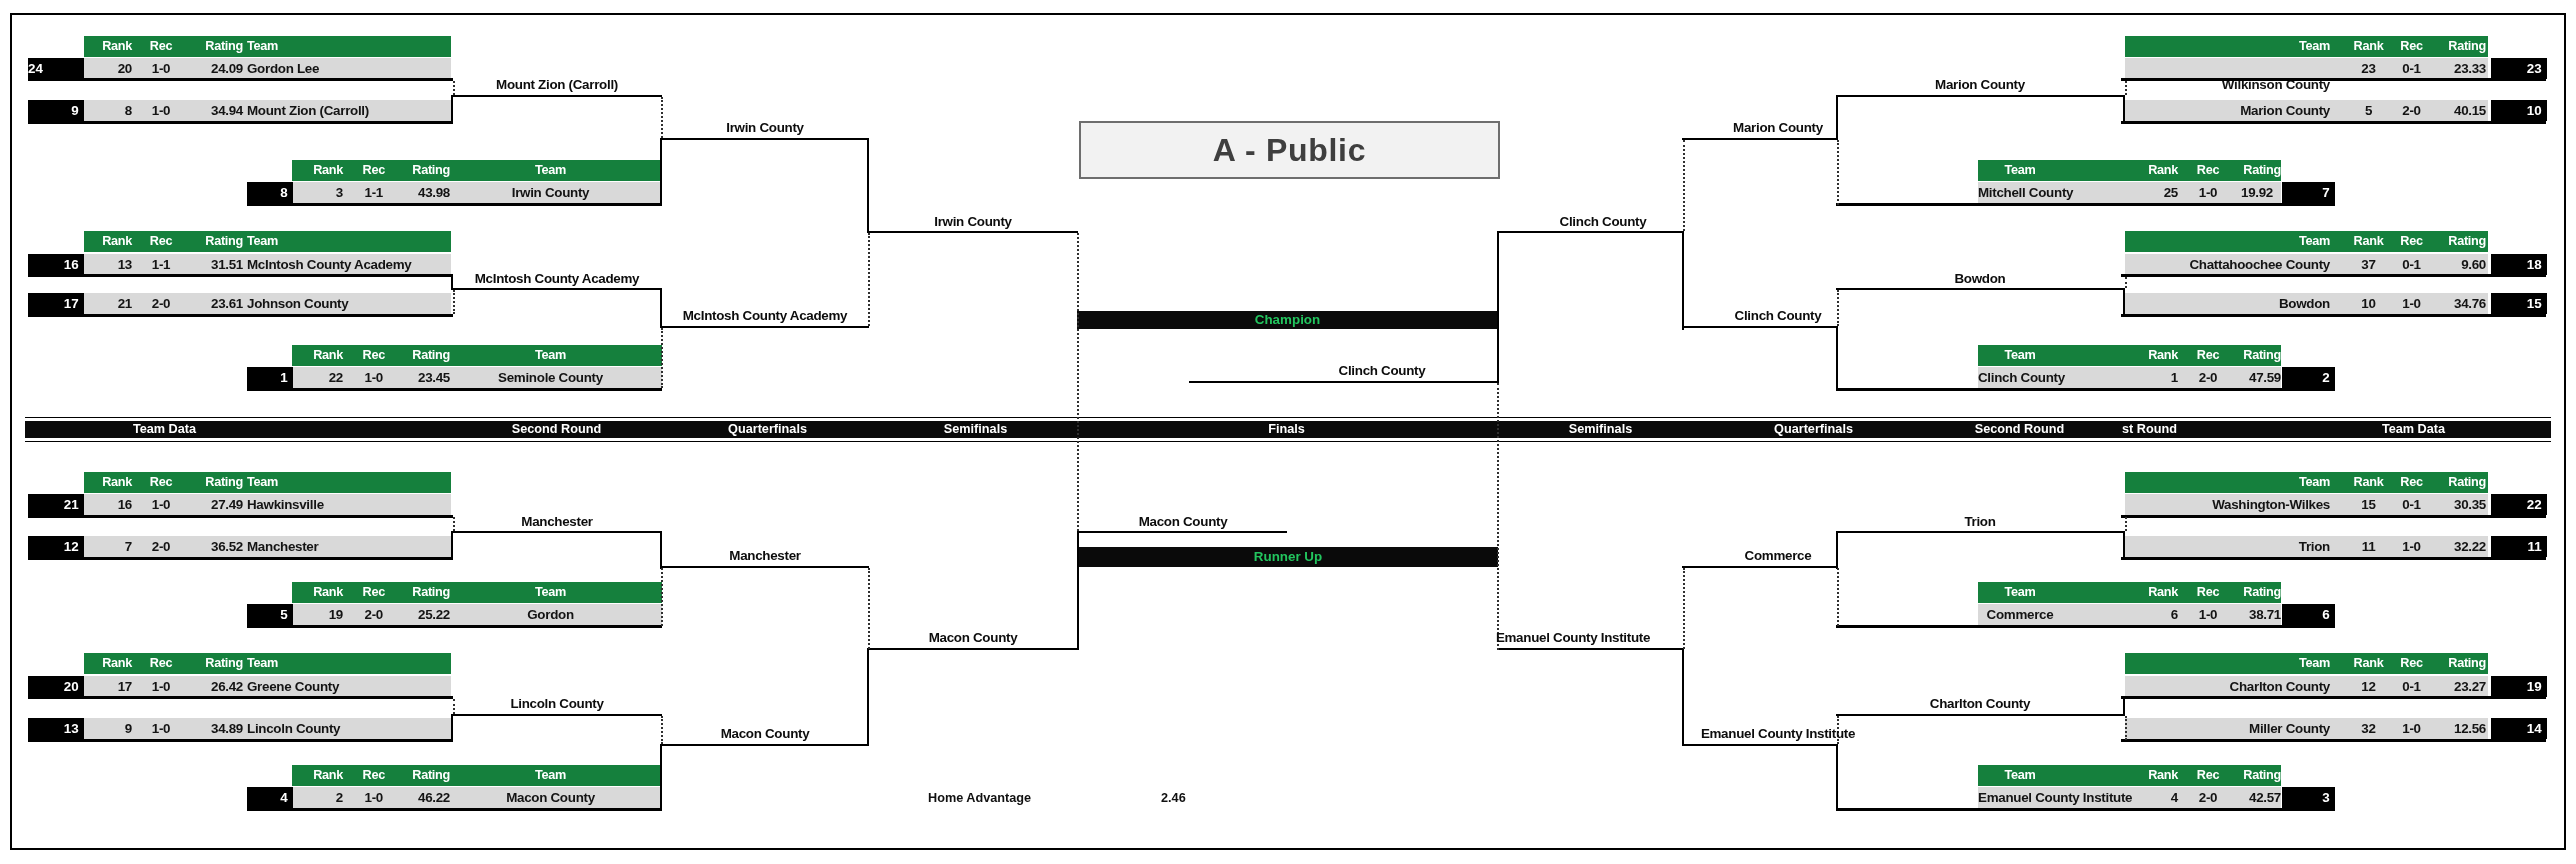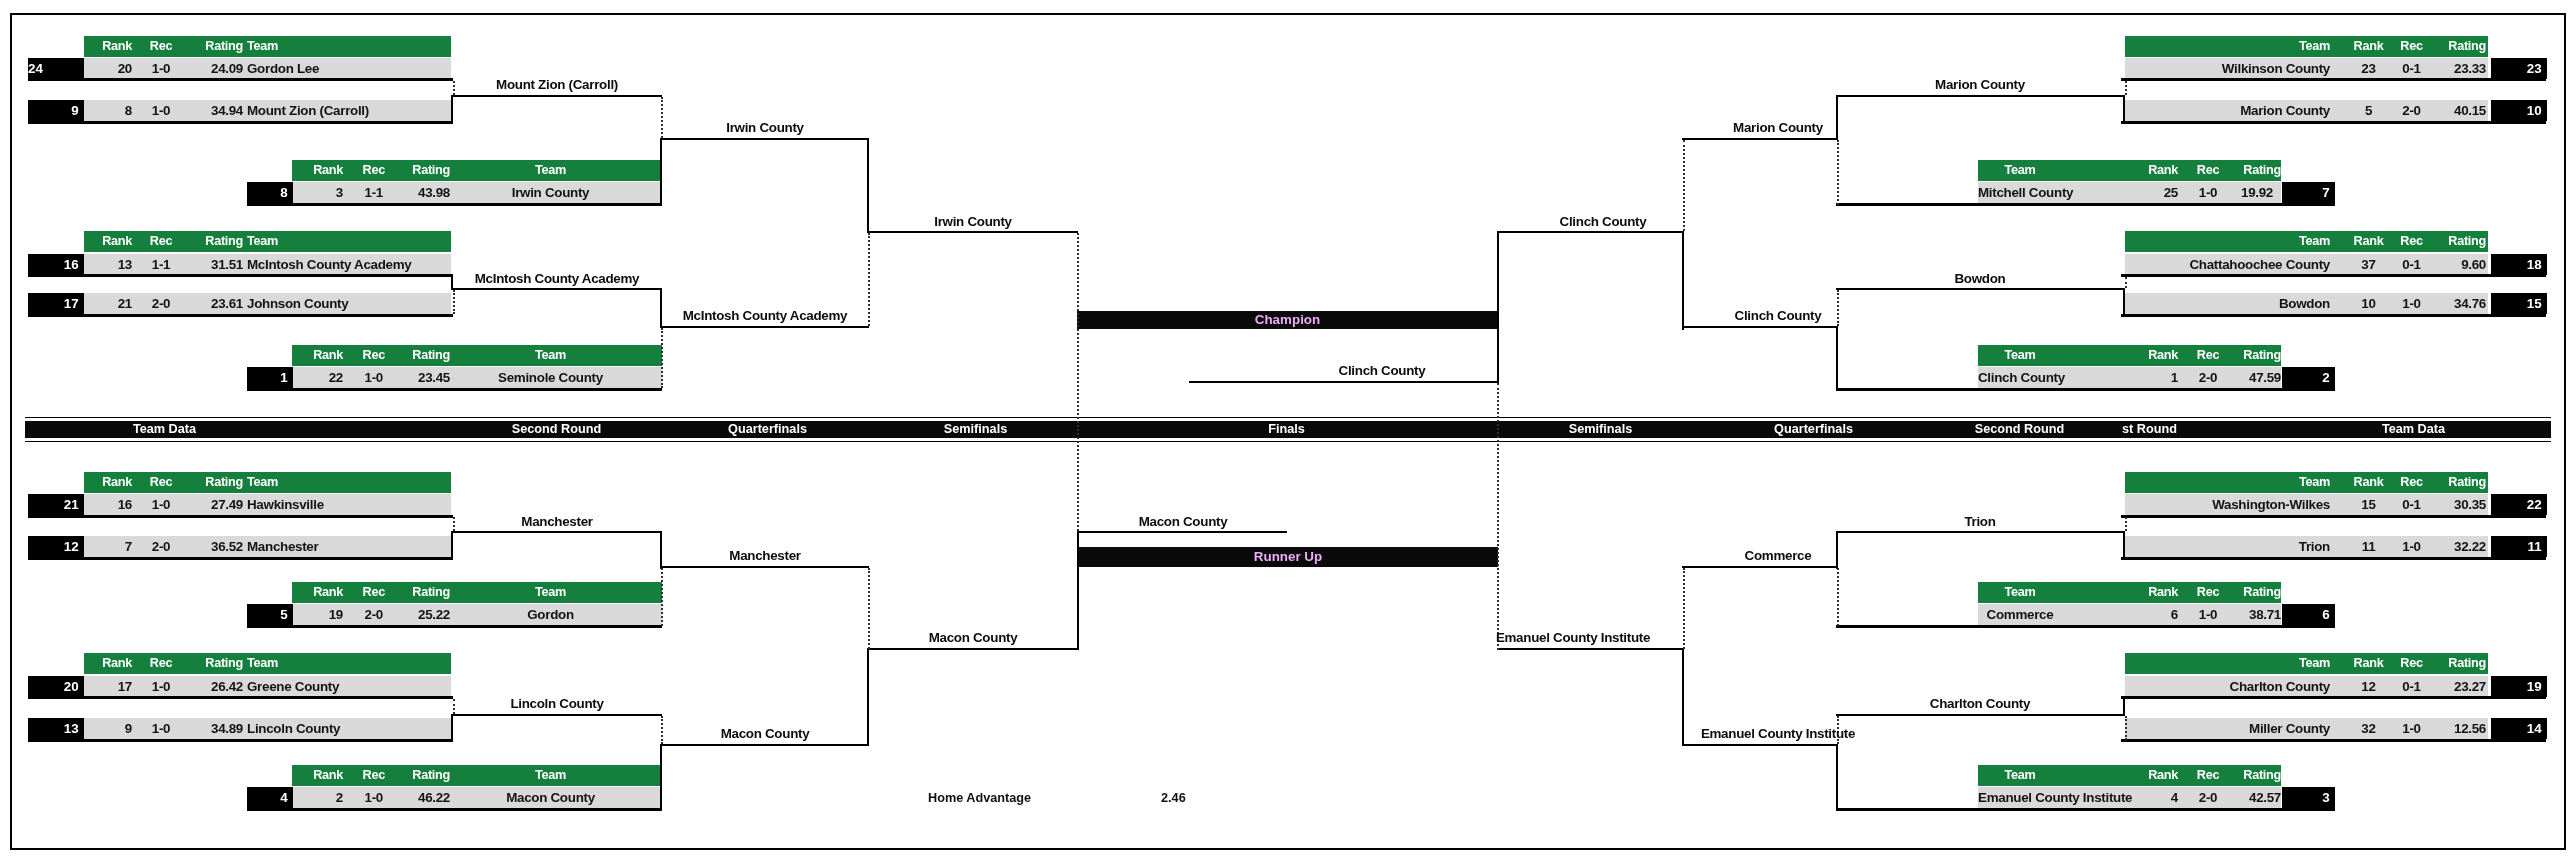--- a/index.html
+++ b/index.html
@@ -10,33 +10,34 @@
   .hline{background:#000;}
   .dot{width:0;border-left:2px dotted #2f2f2f;}
   .hdr{background:#15803d;height:21px;}
   .row{background:#d9d9d9;height:21px;}
   .seed{background:#000;color:#fff;height:21px;font-size:13.4px;line-height:21px;white-space:nowrap;}
   .cell{position:absolute;top:0;height:21px;line-height:21px;font-size:13.4px;letter-spacing:-0.3px;white-space:nowrap;color:#141414;}
   .hcell{color:#ffffff;font-size:12.7px;}
   .lbl{height:17.4px;line-height:17.4px;font-size:13.4px;letter-spacing:-0.3px;text-align:center;white-space:nowrap;color:#0d0d0d;}
   .titlebox{left:1079px;top:121px;width:417px;height:54px;background:#f2f2f2;border:2px solid #6e6e6e;
             text-align:center;line-height:54px;font-size:32px;color:#3f3f3f;letter-spacing:0.7px;}
-  .blackbar{background:#0a0a0a;color:#f0abfc;text-align:center;}
+  .blackbar{background:#0a0a0a;color:#22c55e;text-align:center;}
   .roundbar{left:25px;top:421px;width:2526px;height:17.4px;background:#0a0a0a;}
   .rlabel{top:421px;height:17.4px;line-height:17.4px;font-size:12.7px;color:#fff;text-align:center;width:201px;white-space:nowrap;}
   .champ{left:1077px;top:311px;width:421px;height:18px;line-height:18px;font-size:13.4px;}
   .runner{left:1078px;top:547px;width:420px;height:20px;line-height:20px;font-size:13.4px;}
   .homeadv{height:17.4px;line-height:17.4px;font-size:12.7px;white-space:nowrap;}
 </style>
 </head>
 <body>
 
 <div class="canvas" id="canvas">
   <div class="abs frame"></div>
 
+  <div class="abs titlebox">A - Public</div>
 
   <div class="abs blackbar champ">Champion</div>
   <div class="abs blackbar runner">Runner Up</div>
 
   <div class="abs roundbar"></div>
   <div class="abs hline" style="left:25px;top:417px;width:2526px;height:1.3px"></div>
   <div class="abs hline" style="left:25px;top:441px;width:2526px;height:1.3px"></div>
 
   <div class="abs homeadv" style="left:928px;top:790px;width:174px">Home Advantage</div>
   <div class="abs homeadv" style="left:1161px;top:790px;width:67px">2.46</div>
@@ -120,21 +121,21 @@
       <div class="cell" style="left: 163px; width: 201px; text-align: left;">Lincoln County</div>
     </div>
     <div class="abs seed" style="left: 28px; top: 718px; width: 56px; text-align: right; padding-right: 5.4px; box-sizing: border-box;">13</div>
     <div class="hdr abs" style="left: 2125px; top: 36px; width: 363px;">
       <div class="cell hcell" style="left: 0px; width: 205px; text-align: right;">Team</div>
       <div class="cell hcell" style="left: 225px; width: 37px; text-align: center;">Rank</div>
       <div class="cell hcell" style="left: 272px; width: 29px; text-align: center;">Rec</div>
       <div class="cell hcell" style="left: 309px; width: 52px; text-align: right;">Rating</div>
     </div>
     <div class="row abs" style="left: 2125px; top: 58px; width: 363px;">
-      <div class="cell" style="left: 0px; width: 205px; text-align: right;">Wilkinson County</div>
+      <div class="cell" style="left: 0px; width: 205px; text-align: right; margin-top: 16px;">Wilkinson County</div>
       <div class="cell" style="left: 225px; width: 37px; text-align: center;">23</div>
       <div class="cell" style="left: 272px; width: 29px; text-align: center;">0-1</div>
       <div class="cell" style="left: 309px; width: 52px; text-align: right;">23.33</div>
     </div>
     <div class="abs seed" style="left: 2491px; top: 58px; width: 56px; text-align: right; padding-right: 5.4px; box-sizing: border-box;">23</div>
     <div class="row abs" style="left: 2125px; top: 100px; width: 363px;">
       <div class="cell" style="left: 0px; width: 205px; text-align: right;">Marion County</div>
       <div class="cell" style="left: 225px; width: 37px; text-align: center;">5</div>
       <div class="cell" style="left: 272px; width: 29px; text-align: center;">2-0</div>
       <div class="cell" style="left: 309px; width: 52px; text-align: right;">40.15</div>

